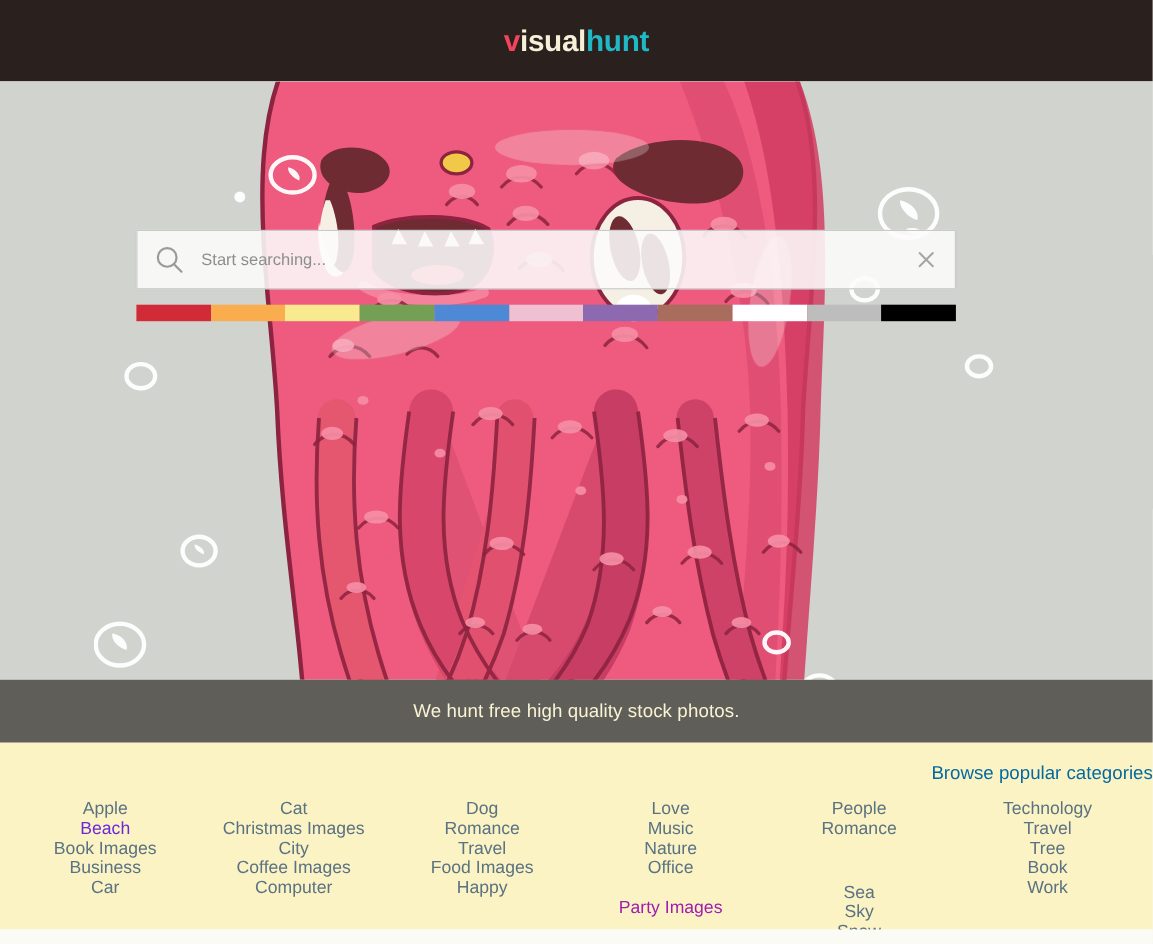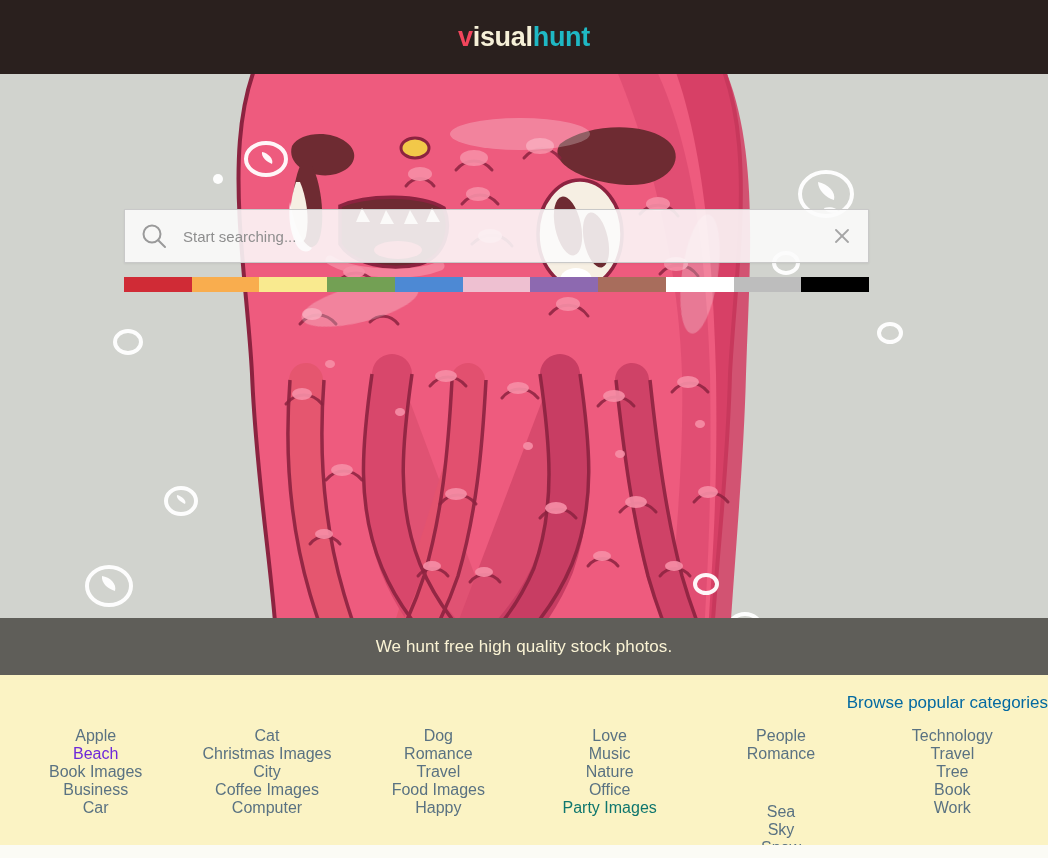--- a/index.html
+++ b/index.html
@@ -349,21 +349,21 @@
           <a class="cat-link" style="color: rgb(90, 114, 130);">Romance</a>
           <a class="cat-link" style="color: rgb(90, 114, 130);">Travel</a>
           <a class="cat-link" style="color: rgb(90, 114, 130);">Food Images</a>
           <a class="cat-link" style="color: rgb(90, 114, 130);">Happy</a>
         </div>
         <div class="cat-col">
           <a class="cat-link" style="color: rgb(90, 114, 130);">Love</a>
           <a class="cat-link" style="color: rgb(90, 114, 130);">Music</a>
           <a class="cat-link" style="color: rgb(90, 114, 130);">Nature</a>
           <a class="cat-link" style="color: rgb(90, 114, 130);">Office</a>
-          <a class="cat-link" style="color: #0f766e;">Party Images</a>
+          <a class="cat-link" style="color: #a21caf; margin-top: 18px;">Party Images</a>
         </div>
         <div class="cat-col">
           <a class="cat-link" style="color: rgb(90, 114, 130);">People</a>
           <a class="cat-link" style="color: rgb(90, 114, 130);">Romance</a>
           <a class="cat-link" style="color: rgb(90, 114, 130); margin-top: 40px;">Sea</a>
           <a class="cat-link" style="color: rgb(90, 114, 130);">Sky</a>
           <a class="cat-link" style="color: rgb(90, 114, 130);">Snow</a>
         </div>
         <div class="cat-col">
           <a class="cat-link" style="color: rgb(90, 114, 130);">Technology</a>

